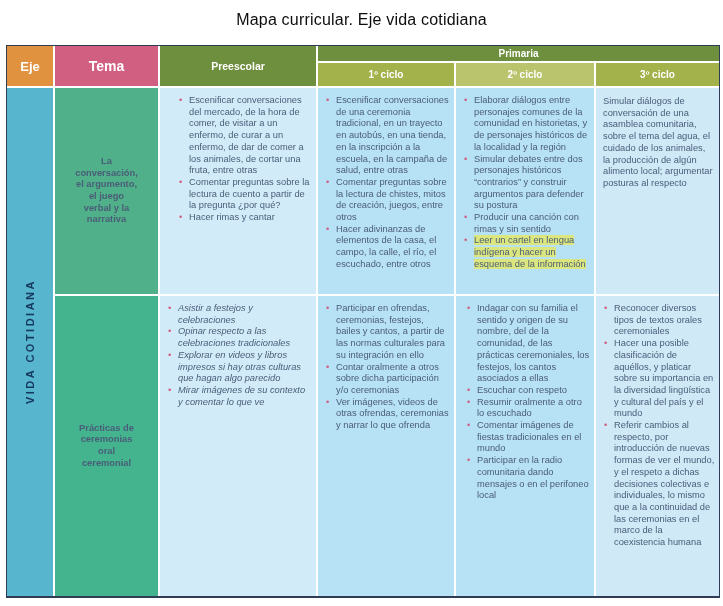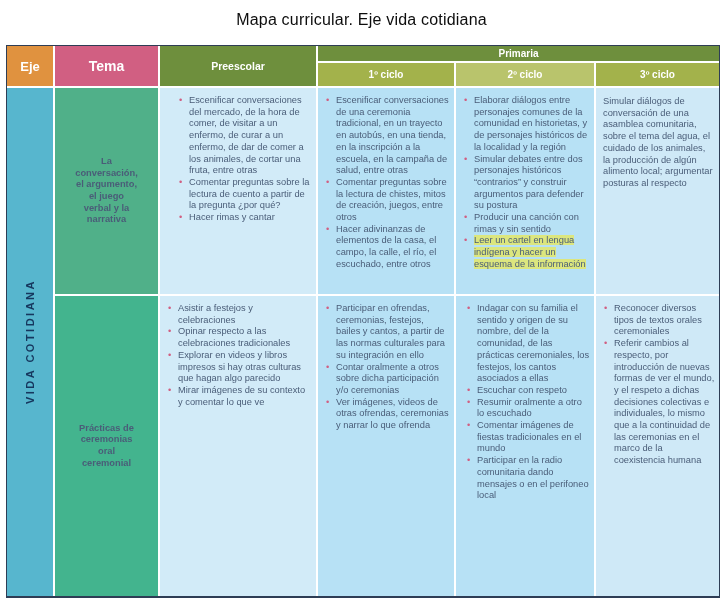--- a/index.html
+++ b/index.html
@@ -41,21 +41,21 @@
   .cell{color:var(--text_body);font-size:9.3px;line-height:1.26;}
   .bullets{padding:7px 4px 6px 5px;}
   .bullets ul{margin:0;padding:0;list-style:none;}
   .bullets li{position:relative;padding-left:13px;}
   .bullets li::before{content:"\2022";position:absolute;left:3px;top:0;
         color:var(--bullet_pink);}
   .plain-text{padding:8px 6px 6px 7px;}
   .bg-mid{background:var(--cell_blue);}
   .bg-light{background:var(--cell_blue_light);}
   .bg-lighter{background:var(--cell_blue_lighter);}
-  .p-r1{grid-column:3;grid-row:2;padding-left:16px;} .p-r2{grid-column:3;grid-row:3;}
+  .p-r1{grid-column:3;grid-row:2;padding-left:16px;} .p-r2{grid-column:3;grid-row:3;font-style:italic;}
   .c1-r1{grid-column:4;grid-row:2;} .c1-r2{grid-column:4;grid-row:3;}
   .c2-r1{grid-column:5;grid-row:2;} .c2-r2{grid-column:5;grid-row:3;padding-left:8px;}
   .c3-r1{grid-column:6;grid-row:2;} .c3-r2{grid-column:6;grid-row:3;}
   .highlight{background:var(--highlight);}
 </style>
 </head>
 <body>
 
 <div class="page">
   <div class="page-title">Mapa curricular. Eje vida cotidiana</div>
@@ -125,17 +125,18 @@
           <li><span>Indagar con su familia el sentido y origen de su nombre, del de la comunidad, de las prácticas ceremoniales, los festejos, los cantos asociados a ellas</span></li>
           <li><span>Escuchar con respeto</span></li>
           <li><span>Resumir oralmente a otro lo escuchado</span></li>
           <li><span>Comentar imágenes de fiestas tradicionales en el mundo</span></li>
           <li><span>Participar en la radio comunitaria dando mensajes o en el perifoneo local</span></li>
         </ul>
     </div>
     <div class="cell bullets bg-lighter c3-r2">
       <ul>
           <li><span>Reconocer diversos tipos de textos orales ceremoniales</span></li>
+          <li><span>Hacer una posible clasificación de aquéllos, y platicar sobre su importancia en la diversidad lingüística y cultural del país y el mundo</span></li>
           <li><span>Referir cambios al respecto, por introducción de nuevas formas de ver el mundo, y el respeto a dichas decisiones colectivas e individuales, lo mismo que a la continuidad de las ceremonias en el marco de la coexistencia humana</span></li>
         </ul>
     </div>
   </div>
 </div>
 
 </body></html>

